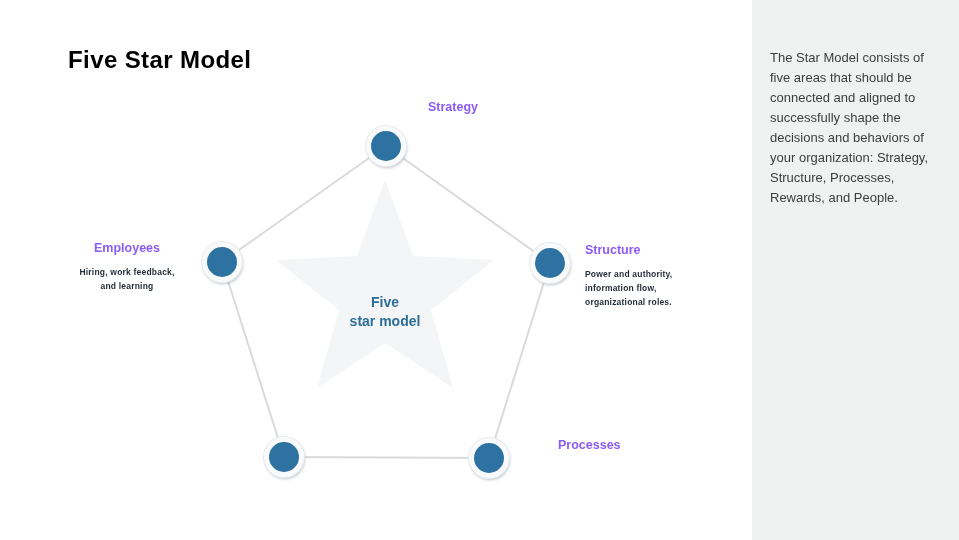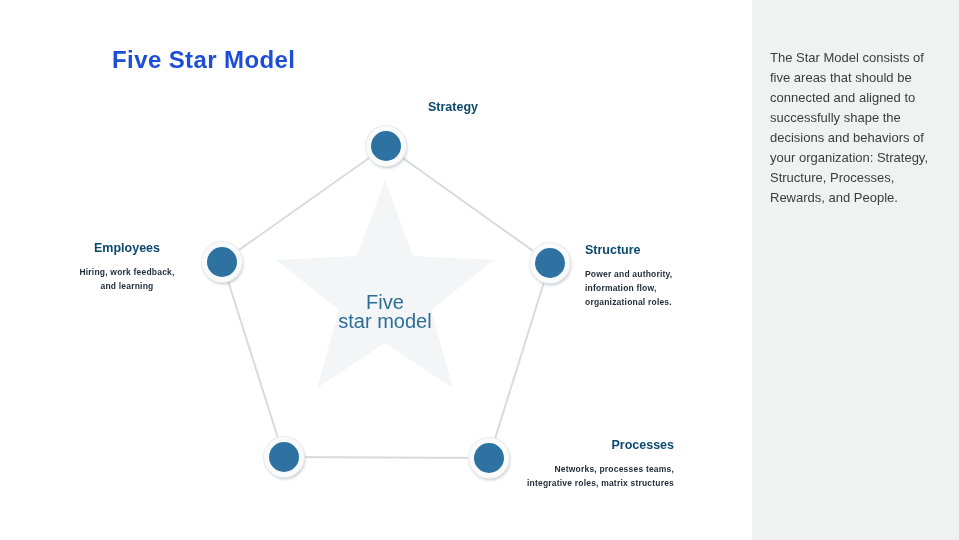--- a/index.html
+++ b/index.html
@@ -2,52 +2,52 @@
 <html><head>
 <meta charset="utf-8">
 <style>
   html,body{margin:0;padding:0;background:#ffffff;}
   .canvas{
     position:relative;width:959px;height:540px;background:#ffffff;
     overflow:hidden;font-family:"Liberation Sans",sans-serif;
   }
   .page-title{
     position:absolute;left:68px;top:46px;font-size:24px;font-weight:bold;
-    color:#1d4ed8;letter-spacing:0.4px;margin-left:44px;
+    color:#000000;letter-spacing:0.4px;
   }
   .sidebar{
     position:absolute;left:752px;top:0;width:207px;height:540px;background:#f0f1f1;
   }
   .sidebar-text{
     margin:48px 18px 0 18px;width:168px;font-size:13px;line-height:20px;color:#3d3d3d;
   }
   .diagram-svg{position:absolute;left:0;top:0;}
   .node{
     position:absolute;width:30px;height:30px;border-radius:50%;
     background:#2e72a1;border:5px solid #f9fafb;
     box-shadow:0 0 0 1px #e7eaec, 1px 2px 3px rgba(120,130,140,.45);
   }
   .node-strategy{left:366px;top:126px;}
   .node-employees{left:202px;top:242px;}
   .node-structure{left:530px;top:243px;}
   .node-rewards{left:264px;top:437px;}
   .node-processes{left:469px;top:438px;}
   .center-label{
     position:absolute;left:285px;top:293px;width:200px;text-align:center;
-    color:#2c6e98;font-weight:normal;font-size:20px;line-height:19px;
+    color:#2c6e98;font-weight:bold;font-size:14px;line-height:19px;
   }
   .node-label{position:absolute;}
-  .node-heading{font-size:12.5px;font-weight:bold;color:#0c4a6e;margin:0 0 10px 0;}
+  .node-heading{font-size:12.5px;font-weight:bold;color:#8b5cf6;margin:0 0 10px 0;}
   .node-desc{font-size:8.5px;font-weight:bold;color:#1f2b38;line-height:14px;letter-spacing:0.2px;}
   .label-strategy{left:428px;top:100px;text-align:left;}
   .label-strategy .node-heading{margin-bottom:14px;}
   .label-employees{left:57px;top:241px;width:140px;text-align:center;}
   .label-structure{left:585px;top:243px;text-align:left;}
   .label-rewards{left:96px;top:434px;width:160px;text-align:right;}
-  .label-processes{left:527px;top:438px;text-align:right;}
+  .label-processes{left:558px;top:438px;text-align:center;}
 </style>
 </head>
 <body>
 
 <div class="canvas">
 
   <svg class="diagram-svg" width="959" height="540" viewBox="0 0 959 540">
     <polygon points="385,180 413,256 494,260 431,310 453,388 385,343 317,388 339,310 276,260 357,256" fill="#f3f5f7"></polygon>
     <line x1="386" y1="146" x2="222" y2="262" stroke="#d9dadb" stroke-width="2"></line>
     <line x1="386" y1="146" x2="550" y2="263" stroke="#d9dadb" stroke-width="2"></line>
@@ -84,24 +84,20 @@
     <div class="node-desc">
       <div>Power and authority,</div>
       <div>information flow,</div>
       <div>organizational roles.</div>
     </div>
   </div>
 
 
   <div class="node-label label-processes">
     <div class="node-heading">Processes</div>
-    <div class="node-desc">
-      <div>Networks, processes teams,</div>
-      <div>integrative roles, matrix structures</div>
-    </div>
   </div>
 
   <div class="page-title">Five Star Model</div>
 
   <div class="sidebar">
     <div class="sidebar-text">The Star Model consists of five areas that should be connected and aligned to successfully shape the decisions and behaviors of your organization: Strategy, Structure, Processes, Rewards, and People.</div>
   </div>
 
 </div>
 

